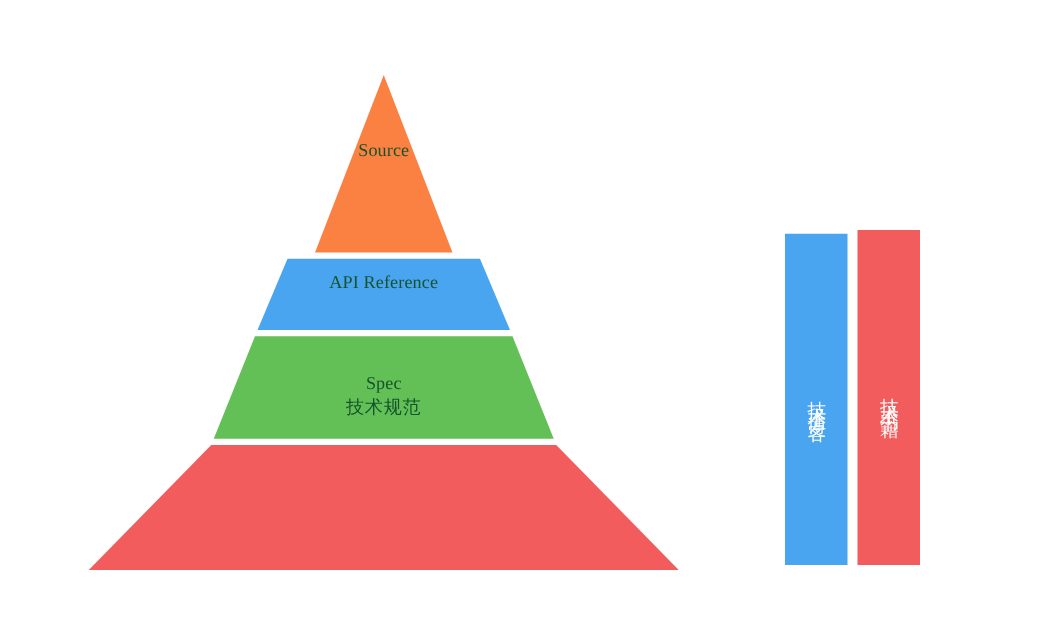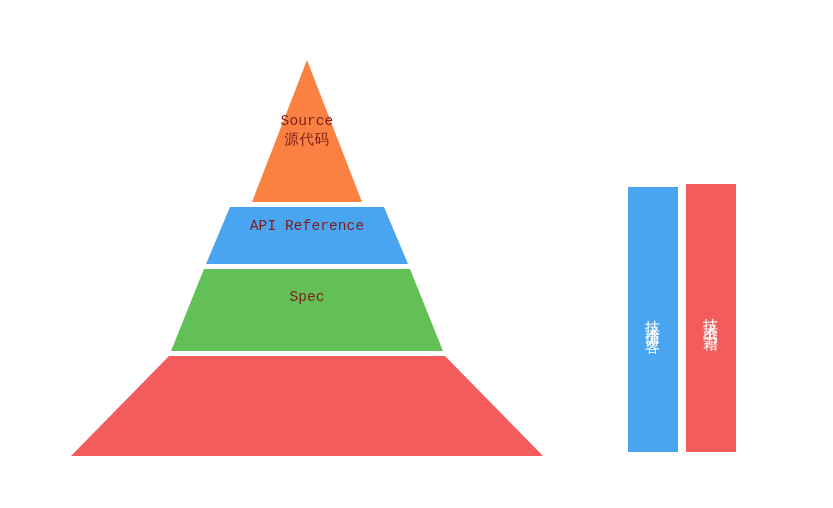--- a/index.html
+++ b/index.html
@@ -24,22 +24,22 @@
   .pyramid-svg {
     position: absolute;
     left: 0;
     top: 0;
     width: 833px;
     height: 508px;
   }
   .tier-label {
     position: absolute;
     text-align: center;
-    color: #7f1d1d;
-    font-family: Liberation Mono, monospace;
+    color: #14532d;
+    font-family: Liberation Serif, serif;
     line-height: 1.34;
     white-space: nowrap;
     pointer-events: none;
     -webkit-font-smoothing: antialiased;
   }
   .tier-label .line {
     display: block;
   }
   .tier-label .en {
     font-size: 14.5px;
@@ -81,29 +81,29 @@
 
     <polygon points="230,207 384,207 408,264 206,264" fill="#4aa5f0"></polygon>
 
     <polygon points="204,269 410,269 443,351 171,351" fill="#63c056"></polygon>
 
     <polygon points="169,356 445,356 543,456 71,456" fill="#f25c5c"></polygon>
   </svg>
 
   <div class="tier-label" style="left:237px; top:112px; width:140px;">
     <span class="line en">Source</span>
-    <span class="line cn">源代码</span>
   </div>
 
   <div class="tier-label" style="left:207px; top:217px; width:200px;">
     <span class="line en">API Reference</span>
   </div>
 
-  <div class="tier-label" style="left:207px; top:288px; width:200px;">
+  <div class="tier-label" style="left:207px; top:298px; width:200px;">
     <span class="line en">Spec</span>
+    <span class="line cn">技术规范</span>
   </div>
 
 
   <div class="vbar" style="left:628px; top:187px; width:50px; height:265px; background:#4aa5f0;">
     <span class="vtext">技术博客</span>
   </div>
 
   <div class="vbar" style="left:686px; top:184px; width:50px; height:268px; background:#f25c5c;">
     <span class="vtext">技术书籍</span>
   </div>

